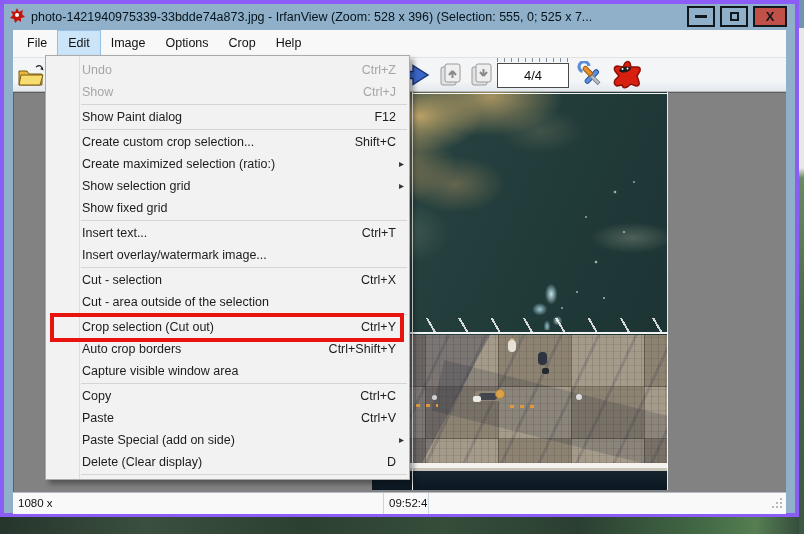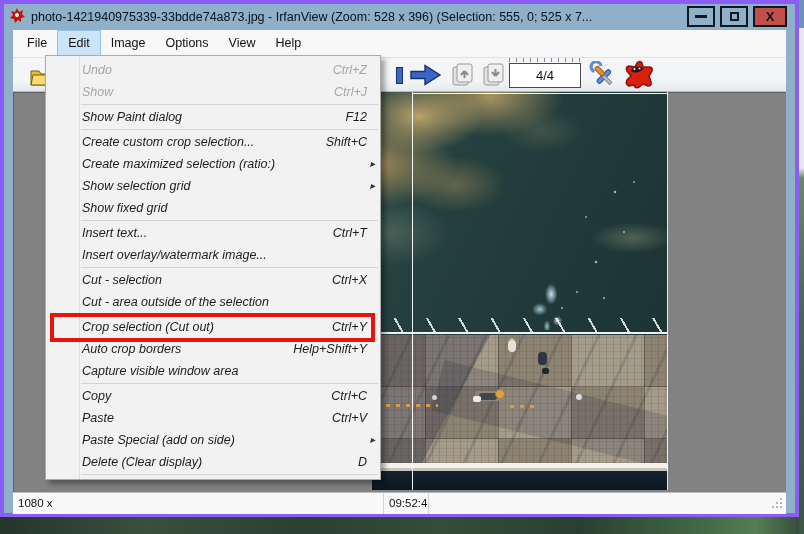--- a/index.html
+++ b/index.html
@@ -23,21 +23,21 @@
   .glyph-max{width:9px;height:9px;border:2px solid #10181e;}
 
   .win-body{margin:0 9px;}
   
   .menubar{height:28px;background:#f8f8f8;display:flex;align-items:center;padding-left:4px;border-bottom:1px solid #e2e2e2;}
   .mb-item{font-size:12.5px;color:#111;padding:0 10px;line-height:27px;}
   .mb-item.active{background:#cce4f7;border:1px solid #92c0e6;line-height:25px;}
 
   
   .toolbar{position:relative;height:34px;background:linear-gradient(180deg,#f3f5f7 0 70%,#e4e9ee 100%);border-bottom:1px solid #b9b9b9;}
-  .tb{position:absolute;top:2px;margin-left:12px;}
+  .tb{position:absolute;top:2px;}
   .tb-open{left:2px;width:32px;height:30px;display:flex;align-items:center;justify-content:center;}
   .prev-bar{left:371px;top:9px;width:7px;height:17px;background:#3a66c8;border:1px solid #17316e;}
   .tb-next{left:384px;top:5px;}
   .tb-pgup{left:425px;top:4px;}
   .tb-pgdn{left:456px;top:4px;}
   .counter-box{left:484px;top:5px;width:72px;height:25px;background:#fff;border:1px solid #4a4a4a;
      font-size:13px;color:#111;text-align:center;line-height:23px;}
   .ticks{left:484px;top:0;width:72px;height:4px;background:repeating-linear-gradient(90deg,#7d8b99 0 1px,transparent 1px 7px);}
   .tb-wrench{left:564px;top:3px;}
   .tb-mascot{left:597px;top:2px;}
@@ -102,23 +102,23 @@
 
   
   .statusbar{position:relative;height:22px;background:#f9f9f9;border-top:1px solid #b5bcc4;display:flex;font-size:11.5px;color:#111;}
   .sb-cell{border-right:1px solid #ccd5de;padding:0 5px;line-height:21px;white-space:nowrap;overflow:hidden;}
   .sb-1{width:371px;}
   .sb-2{width:45px;}
   .sb-3{flex:1;border-right:none;}
   .grip{position:absolute;right:3px;bottom:3px;}
 
   
-  .menu-popup{position:absolute;left:45px;top:55px;width:336px;background:
+  .menu-popup{position:absolute;left:45px;top:55px;width:365px;background:
      linear-gradient(90deg,#f2f2f2 0 33px,#dedede 33px 34px,#f2f2f2 34px);
-     border:1px solid #ababab;box-shadow:4px 4px 5px rgba(0,0,0,.35);padding:3px 0;z-index:50;font-style:italic;}
+     border:1px solid #ababab;box-shadow:4px 4px 5px rgba(0,0,0,.35);padding:3px 0;z-index:50;}
   .mi{position:relative;display:flex;align-items:center;height:22px;padding:0 13px 0 36px;font-size:12.5px;color:#1c1c1c;}
   .mi.disabled{color:#a6a6a6;}
   .mi-label{white-space:nowrap;}
   .mi-sc{margin-left:auto;white-space:nowrap;}
   .mi-arr{position:absolute;right:5px;top:0;line-height:22px;font-size:10px;color:#333;}
   .menu-sep{height:3px;margin-left:35px;margin-right:2px;background:linear-gradient(180deg,transparent 0 1px,#d5d5d5 1px 2px,transparent 2px);}
   .mi.boxed::after{content:"";position:absolute;left:4px;right:5px;top:-3px;bottom:-4px;border:4px solid #e8130c;pointer-events:none;}
 </style>
 </head>
 <body>
@@ -148,21 +148,21 @@
         <span class="wbtn close">X</span>
       </span>
     </div>
 
     <div class="win-body">
       <div class="menubar">
         <span class="mb-item">File</span>
         <span class="mb-item active">Edit</span>
         <span class="mb-item">Image</span>
         <span class="mb-item">Options</span>
-        <span class="mb-item">View</span>
+        <span class="mb-item">Crop</span>
         <span class="mb-item">Help</span>
       </div>
 
       <div class="toolbar">
         <span class="tb tb-open">
           <svg width="30" height="26" viewBox="0 0 30 26">
             <path d="M3 9 h8 l2 3 h13 v11 h-23 z" fill="#e8b93e" stroke="#7a5c10"></path>
             <path d="M5 13 h22 l-3 10 h-21 z" fill="#f7dc6f" stroke="#7a5c10"></path>
             <path d="M20 5 q5 -3.5 6.5 2" stroke="#222" stroke-width="1.3" fill="none"></path>
             <path d="M27.5 8.5 l-0.8 -3 l-2.6 1.4 z" fill="#222"></path>
@@ -309,21 +309,21 @@
         <span class="mi-label">Cut - area outside of the selection</span>
         <span class="mi-sc"></span>
       </div>
       <div class="menu-sep"></div>
       <div class="mi boxed">
         <span class="mi-label">Crop selection (Cut out)</span>
         <span class="mi-sc">Ctrl+Y</span>
       </div>
       <div class="mi">
         <span class="mi-label">Auto crop borders</span>
-        <span class="mi-sc">Help+Shift+Y</span>
+        <span class="mi-sc">Ctrl+Shift+Y</span>
       </div>
       <div class="mi">
         <span class="mi-label">Capture visible window area</span>
         <span class="mi-sc"></span>
       </div>
       <div class="menu-sep"></div>
       <div class="mi">
         <span class="mi-label">Copy</span>
         <span class="mi-sc">Ctrl+C</span>
       </div>

